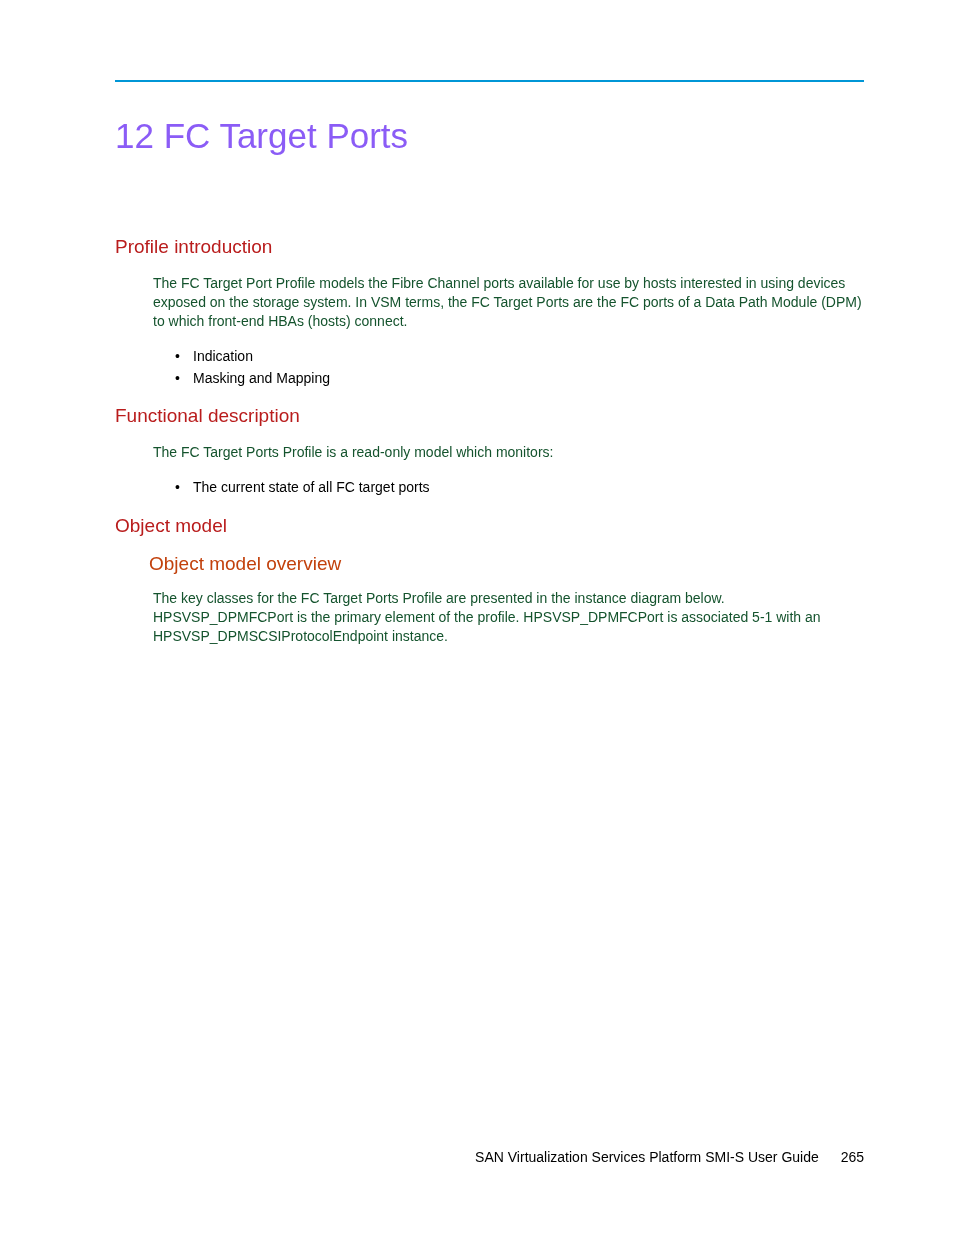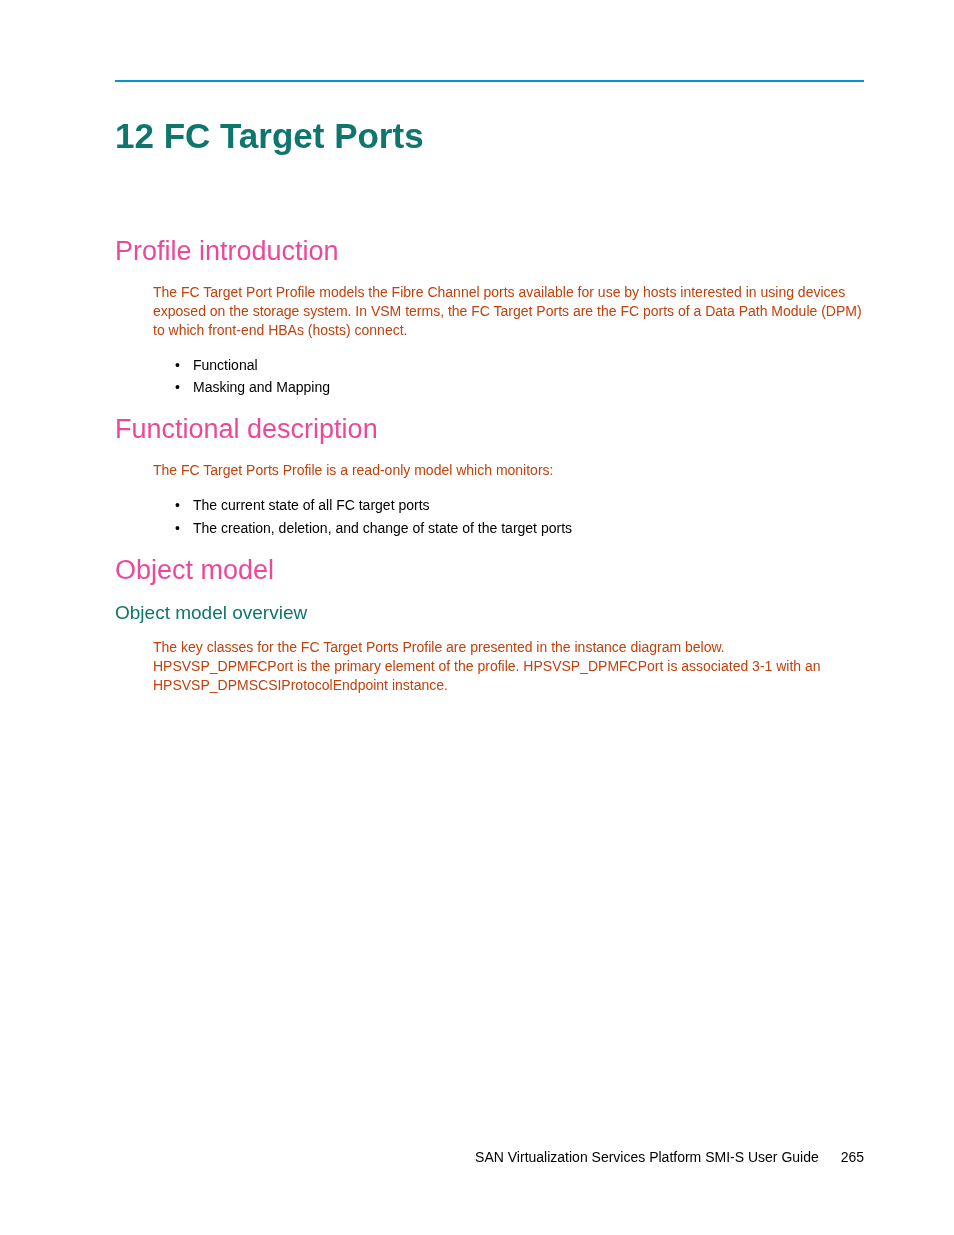--- a/index.html
+++ b/index.html
@@ -16,45 +16,46 @@
     }
     .page {
       padding: 80px 90px 60px 115px;
     }
     .top-rule {
       border-top: 2px solid #0096d6;
       margin-bottom: 28px;
     }
     .chapter-title {
       font-size: 35px;
-      font-weight: bold;
-      color: #0f766e;
+      font-weight: normal;
+      color: #8b5cf6;
       font-family: 'Trebuchet MS', Arial, sans-serif;
       margin-bottom: 80px;
       margin-top: 34px;
     }
     .section-heading {
-      font-size: 27px;
+      font-size: 19px;
       font-weight: normal;
-      color: #ec4899;
+      color: #b91c1c;
       font-family: 'Trebuchet MS', Arial, sans-serif;
       margin-bottom: 16px;
       margin-top: 12px;
     }
     .subsection-heading {
       font-size: 19px;
       font-weight: normal;
-      color: #0f766e;
+      color: #c2410c;
       font-family: 'Trebuchet MS', Arial, sans-serif;
       margin-bottom: 14px;
       margin-top: 8px;
+      margin-left: 34px;
     }
     .body-text {
       font-size: 14px;
-      color: #c2410c;
+      color: #14532d;
       line-height: 1.35;
       margin-left: 38px;
       margin-bottom: 14px;
       font-family: 'Trebuchet MS', Arial, sans-serif;
     }
     .bullet-list {
       list-style: none;
       margin-left: 60px;
       margin-bottom: 16px;
     }
@@ -89,32 +90,31 @@
 <body>
 
 <div class="page">
   <div class="top-rule"></div>
 
   <h1 class="chapter-title">12 FC Target Ports</h1>
 
   <h2 class="section-heading">Profile introduction</h2>
   <p class="body-text">The FC Target Port Profile models the Fibre Channel ports available for use by hosts interested in using devices exposed on the storage system. In VSM terms, the FC Target Ports are the FC ports of a Data Path Module (DPM) to which front-end HBAs (hosts) connect.</p>
   <ul class="bullet-list">
-    <li>Functional</li>
+    <li>Indication</li>
     <li>Masking and Mapping</li>
   </ul>
 
   <h2 class="section-heading">Functional description</h2>
   <p class="body-text">The FC Target Ports Profile is a read-only model which monitors:</p>
   <ul class="bullet-list">
     <li>The current state of all FC target ports</li>
-    <li>The creation, deletion, and change of state of the target ports</li>
   </ul>
 
   <h2 class="section-heading">Object model</h2>
   <h3 class="subsection-heading">Object model overview</h3>
-  <p class="body-text">The key classes for the FC Target Ports Profile are presented in the instance diagram below. HPSVSP_DPMFCPort is the primary element of the profile. HPSVSP_DPMFCPort is associated 3-1 with an HPSVSP_DPMSCSIProtocolEndpoint instance.</p>
+  <p class="body-text">The key classes for the FC Target Ports Profile are presented in the instance diagram below. HPSVSP_DPMFCPort is the primary element of the profile. HPSVSP_DPMFCPort is associated 5-1 with an HPSVSP_DPMSCSIProtocolEndpoint instance.</p>
 </div>
 
 <div class="footer">
   <span>SAN Virtualization Services Platform SMI-S User Guide</span>
   <span class="footer-page">265</span>
 </div>
 
 </body></html>

